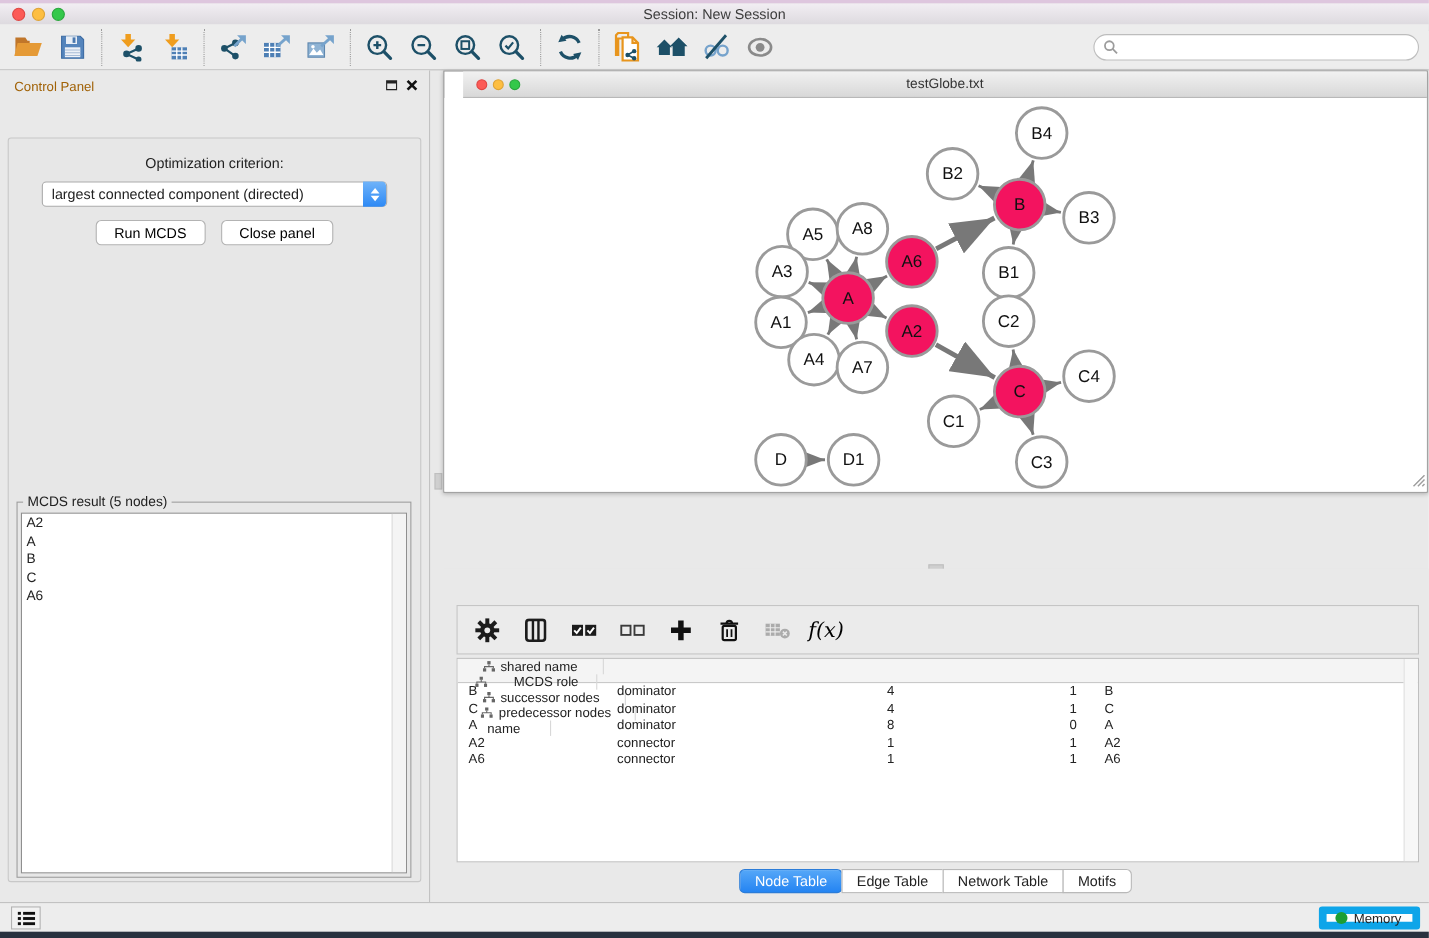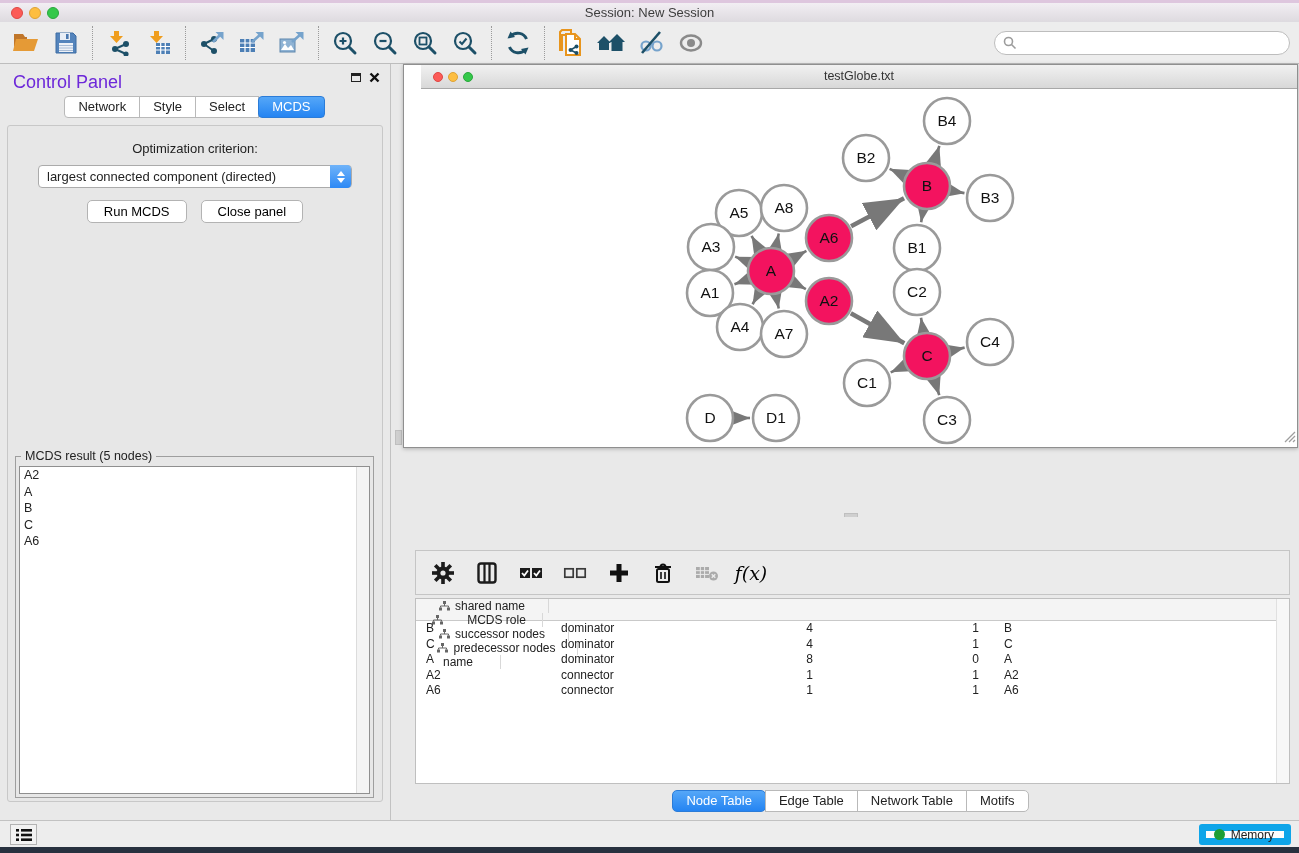--- a/index.html
+++ b/index.html
@@ -27,21 +27,21 @@
   .tsep { width:1px; height:34px; border-left:1px dotted #9B9B9B; margin:0 6px; }
   .searchbox { position:absolute; right:9px; top:9px; width:296px; height:24px;
     background:#fff; border:1px solid #BDBDBD; border-radius:12px;
     display:flex; align-items:center; padding-left:8px; }
   .searchbox input { border:none; outline:none; flex:1; font-size:12px; background:transparent; }
 
   
   .control-panel { position:absolute; left:0; top:64px; width:391px; height:756px;
     background:#E9E9E9; border-right:1px solid #C2C2C2; }
   .panel-head { position:relative; height:28px; }
-  .panel-head .ptitle { position:absolute; left:13px; top:8px; font-size:18px; color:#6d28d9; }
+  .panel-head .ptitle { position:absolute; left:13px; top:8px; font-size:12px; color:#a16207; }
   .panel-head .pbtns { position:absolute; right:10px; top:8px; display:flex; gap:8px; align-items:center; }
   .float-btn { width:10px; height:9px; border:1.5px solid #222; border-top:3px solid #222; background:transparent; }
   .tabrow { display:flex; justify-content:center; margin-top:4px; }
   .tab { height:22px; line-height:20px; padding:0 13px; background:#fff;
     border:1px solid #B9B9B9; margin-left:-1px; font-size:13px; color:#222; }
   .tab:first-child { border-radius:4px 0 0 4px; }
   .tab:last-child { border-radius:0 4px 4px 0; }
   .tab.active { background:linear-gradient(#55A7F8,#2484F2); color:#fff;
     border:1px solid #2B7CD8; border-radius:4px; }
   .cp-body { position:absolute; left:7px; right:7px; top:61px; bottom:18px;
@@ -278,26 +278,20 @@
   <div class="control-panel">
     <div class="panel-head">
       <span class="ptitle">Control Panel</span>
       <span class="pbtns">
         <span class="float-btn"></span>
         <svg width="11" height="11" viewBox="0 0 11 11">
             <path d="M1.5 1.5l8 8M9.5 1.5l-8 8" stroke="#111" stroke-width="2.4"></path>
           </svg>
       </span>
     </div>
-    <div class="tabrow">
-      <span class="tab">Network</span>
-      <span class="tab">Style</span>
-      <span class="tab">Select</span>
-      <span class="tab active">MCDS</span>
-    </div>
     <div class="cp-body">
       <div class="opt-label">Optimization criterion:</div>
       <div class="opt-select">
         <span>largest connected component (directed)</span>
         <span class="stepper">
             <span class="arr-up"></span>
             <span class="arr-dn"></span>
           </span>
       </div>
       <div class="btnrow">

